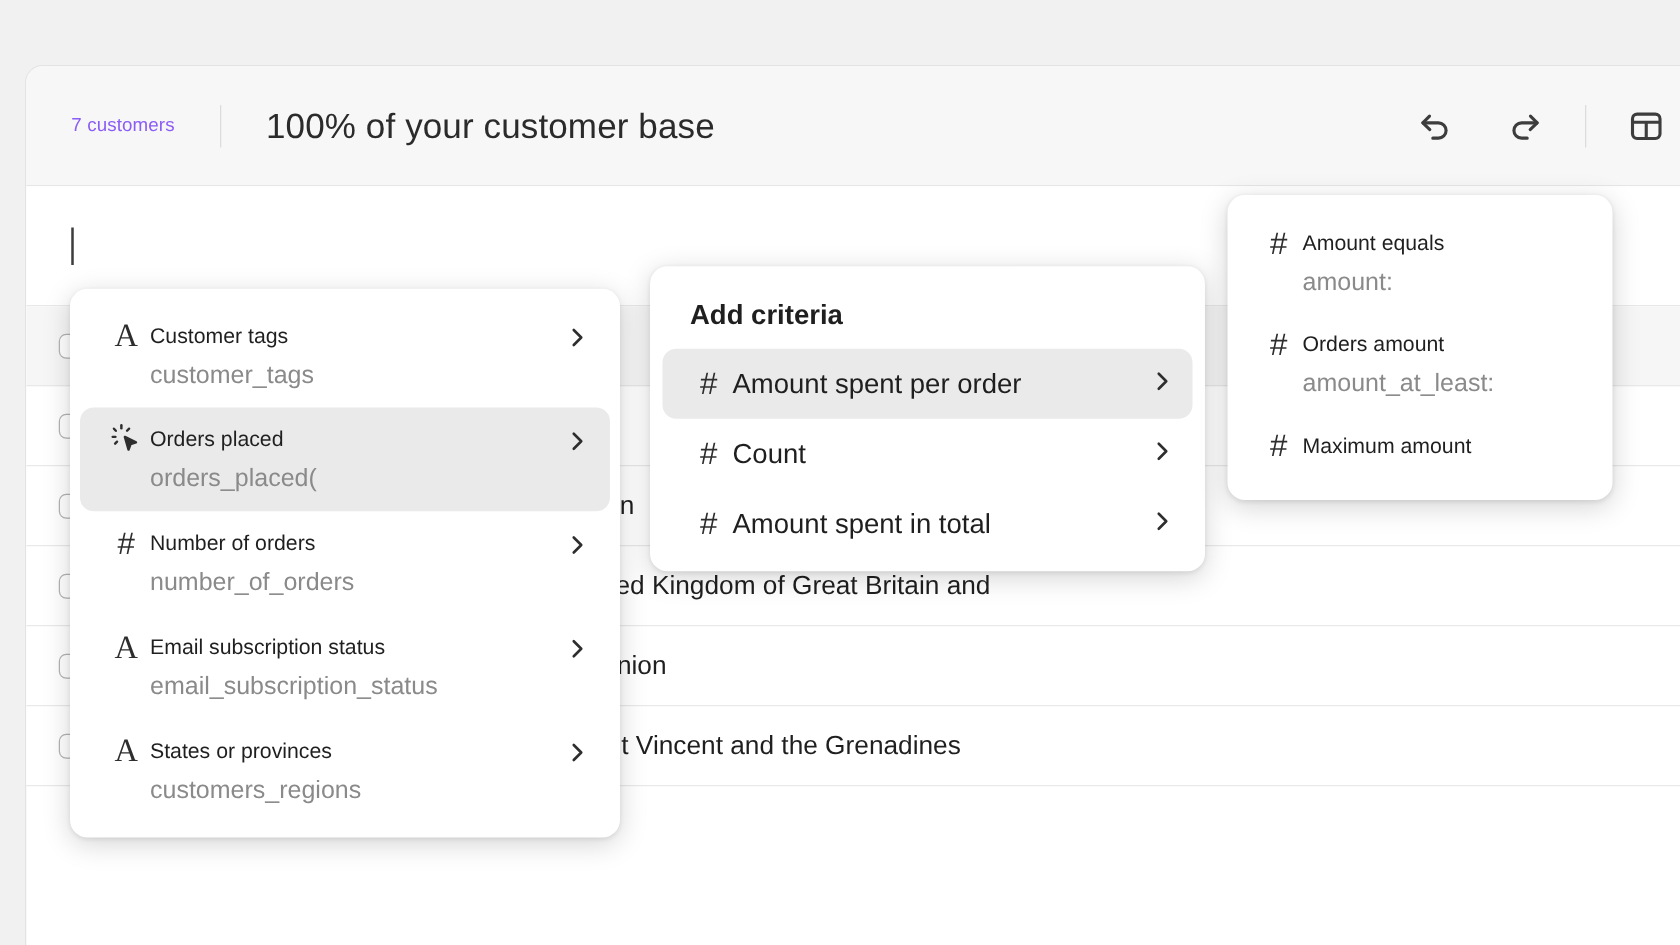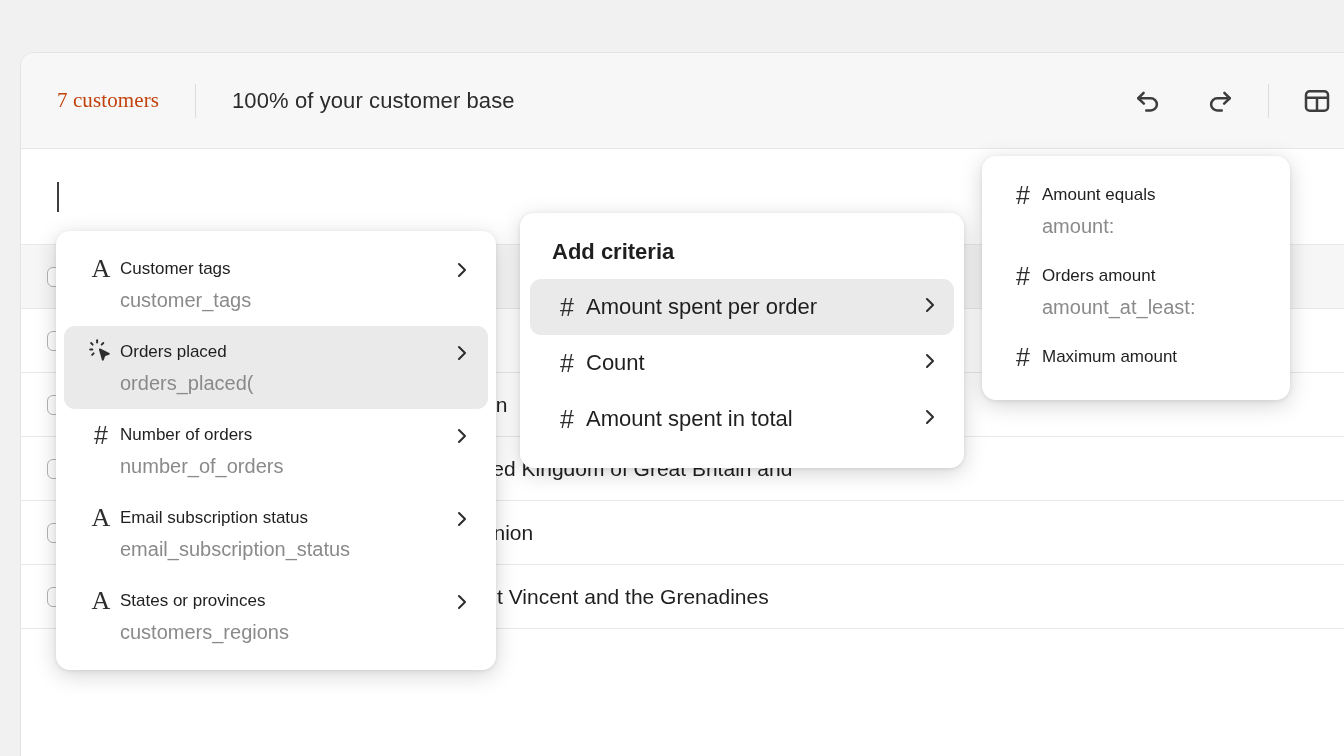--- a/index.html
+++ b/index.html
@@ -36,33 +36,32 @@
   .card-header {
     position: relative;
     height: 96px;
     background: #f7f7f7;
     border-bottom: 1px solid #e6e6e6;
     display: flex;
     align-items: center;
     padding: 0 28px 0 36px;
   }
   .hdr-count {
-    font-size: 21px;
-    color: #c2410c;
+    font-size: 15px;
+    color: #8b5cf6;
     letter-spacing: 0.1px;
-    font-family: Liberation Serif, serif;
   }
   .hdr-divider {
     width: 1px;
     height: 34px;
     background: #dcdcdc;
     margin: 0 36px;
   }
   .hdr-base {
-    font-size: 22px;
+    font-size: 28px;
     color: #2b2b2b;
     letter-spacing: 0.1px;
   }
   .hdr-spacer { flex: 1; }
 
   .icon-btn {
     width: 44px;
     height: 44px;
     display: flex;
     align-items: center;
@@ -212,21 +211,21 @@
     width: 440px;
     padding: 12px 8px 12px 8px;
     z-index: 30;
   }
 
   
   #pop-criteria {
     left: 520px;
     top: 213px;
     width: 444px;
-    padding: 0 10px 21px 10px;
+    padding: 0 10px 10px 10px;
     z-index: 40;
   }
   .pop-title {
     font-size: 22px;
     font-weight: 700;
     color: #1f1f1f;
     padding: 26px 0 14px 22px;
   }
   #pop-criteria .menu-label { font-size: 22px; }
   #pop-criteria .menu-row { padding: 13px 14px 13px 18px; }

